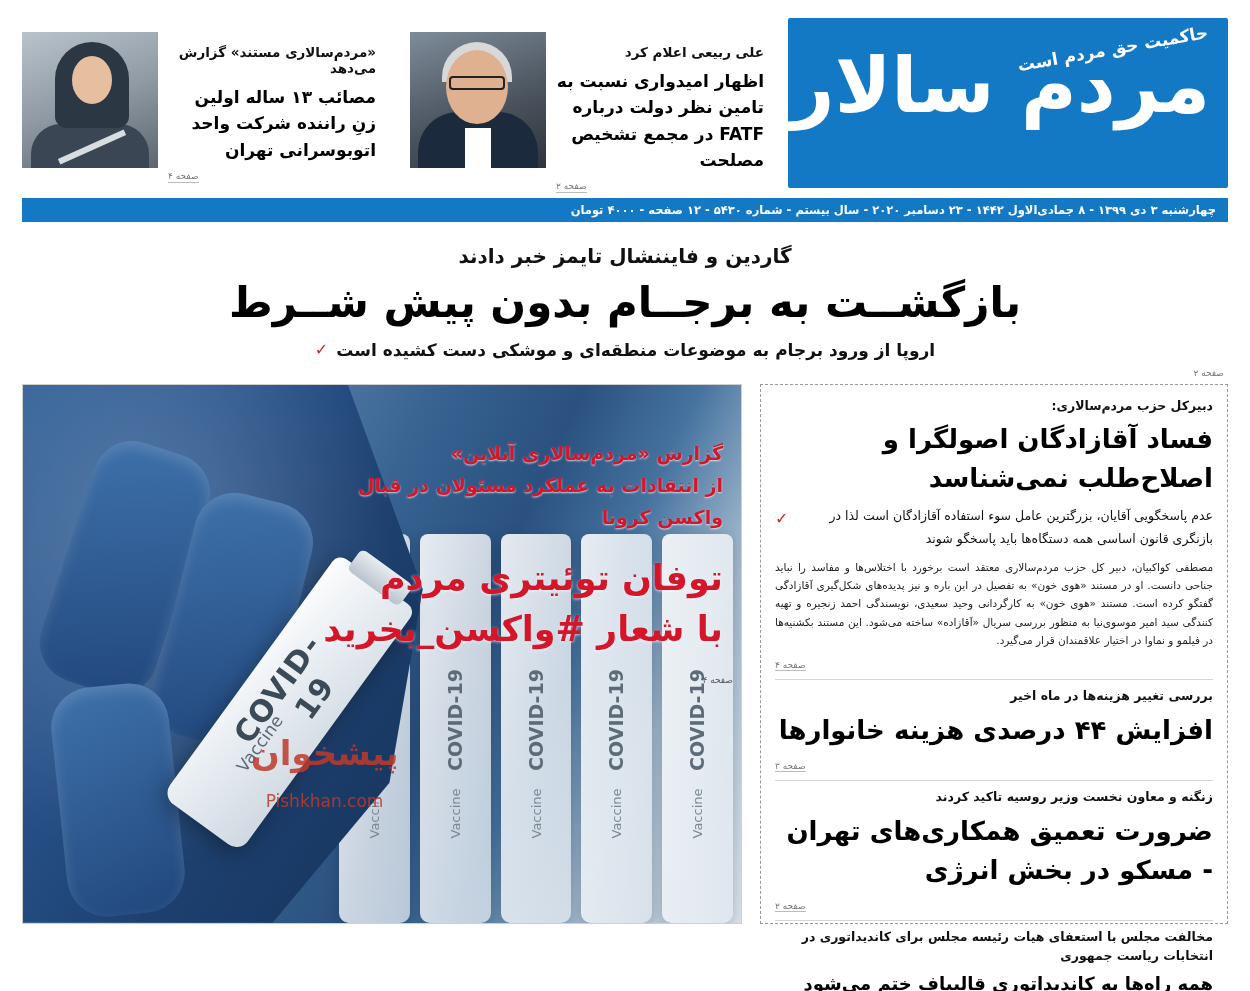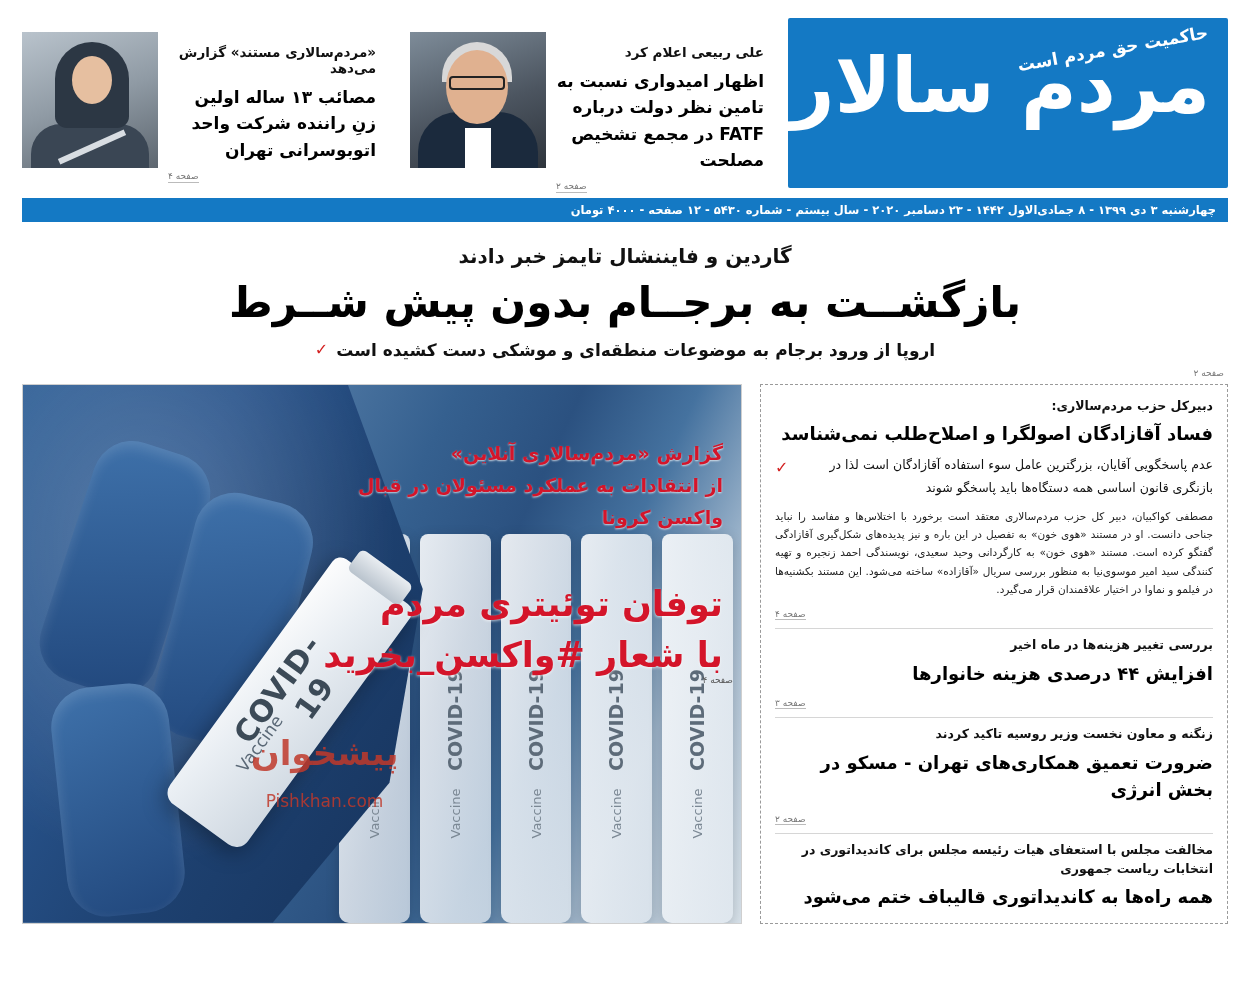--- a/index.html
+++ b/index.html
@@ -194,21 +194,21 @@
 
   .blk { margin-bottom: 6px; }
   .blk-kicker {
     font-size: 12.5px;
     color: #111;
     margin-bottom: 5px;
     line-height: 1.5;
     font-weight: bold;
   }
   .blk-title {
-    font-size: 18px;
+    font-size: 26px;
     font-weight: bold;
     line-height: 1.5;
     color: #000;
   }
   .blk-title.sm { font-size: 18px; }
   .blk-sub {
     font-size: 12.5px;
     line-height: 1.85;
     color: #111;
     margin-top: 6px;
@@ -317,21 +317,21 @@
     font-size: 19px;
     font-weight: bold;
     line-height: 1.7;
     text-shadow: 0 1px 2px rgba(255,255,255,0.75);
   }
   .ov-title {
     color: #d4152a;
     font-size: 35px;
     font-weight: bold;
     line-height: 1.45;
-    margin-top: 46px;
+    margin-top: 20px;
     text-shadow: 0 1px 3px rgba(255,255,255,0.7);
   }
   .ov-page {
     position: absolute;
     right: 8px; top: 290px;
     font-size: 9px; color: #555;
   }
   .watermark {
     position: absolute;
     left: 42%; bottom: 112px;

